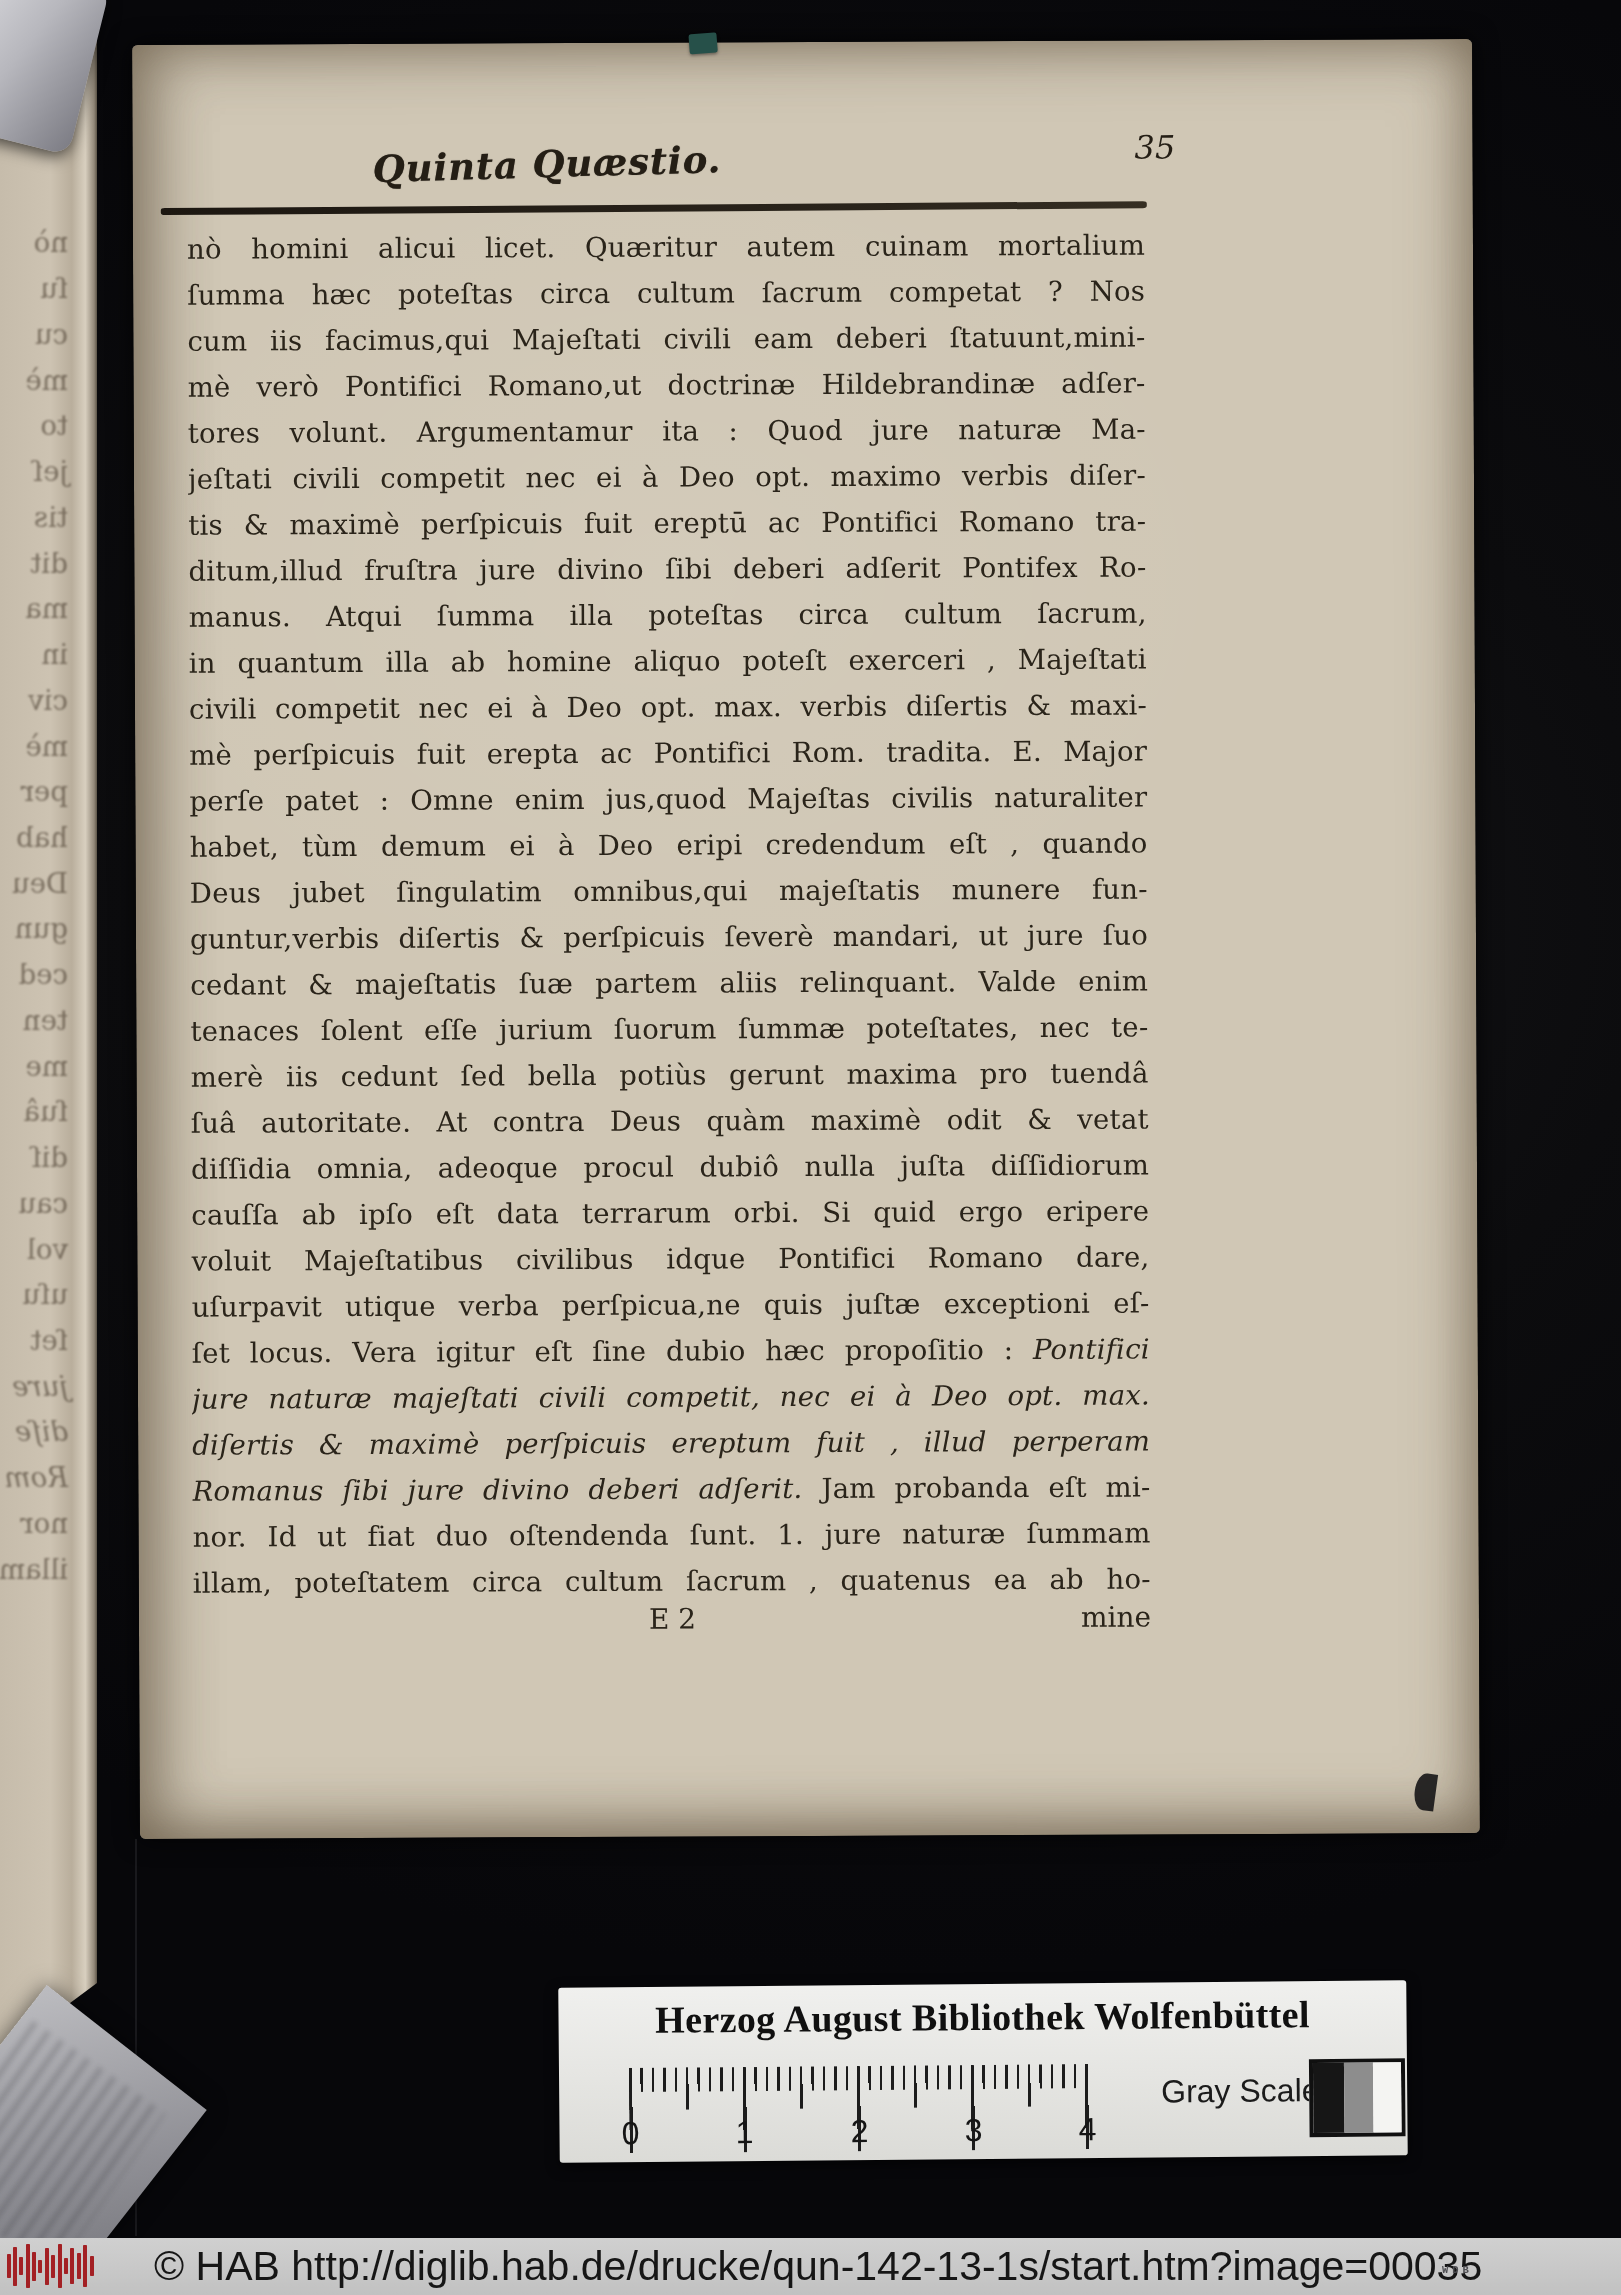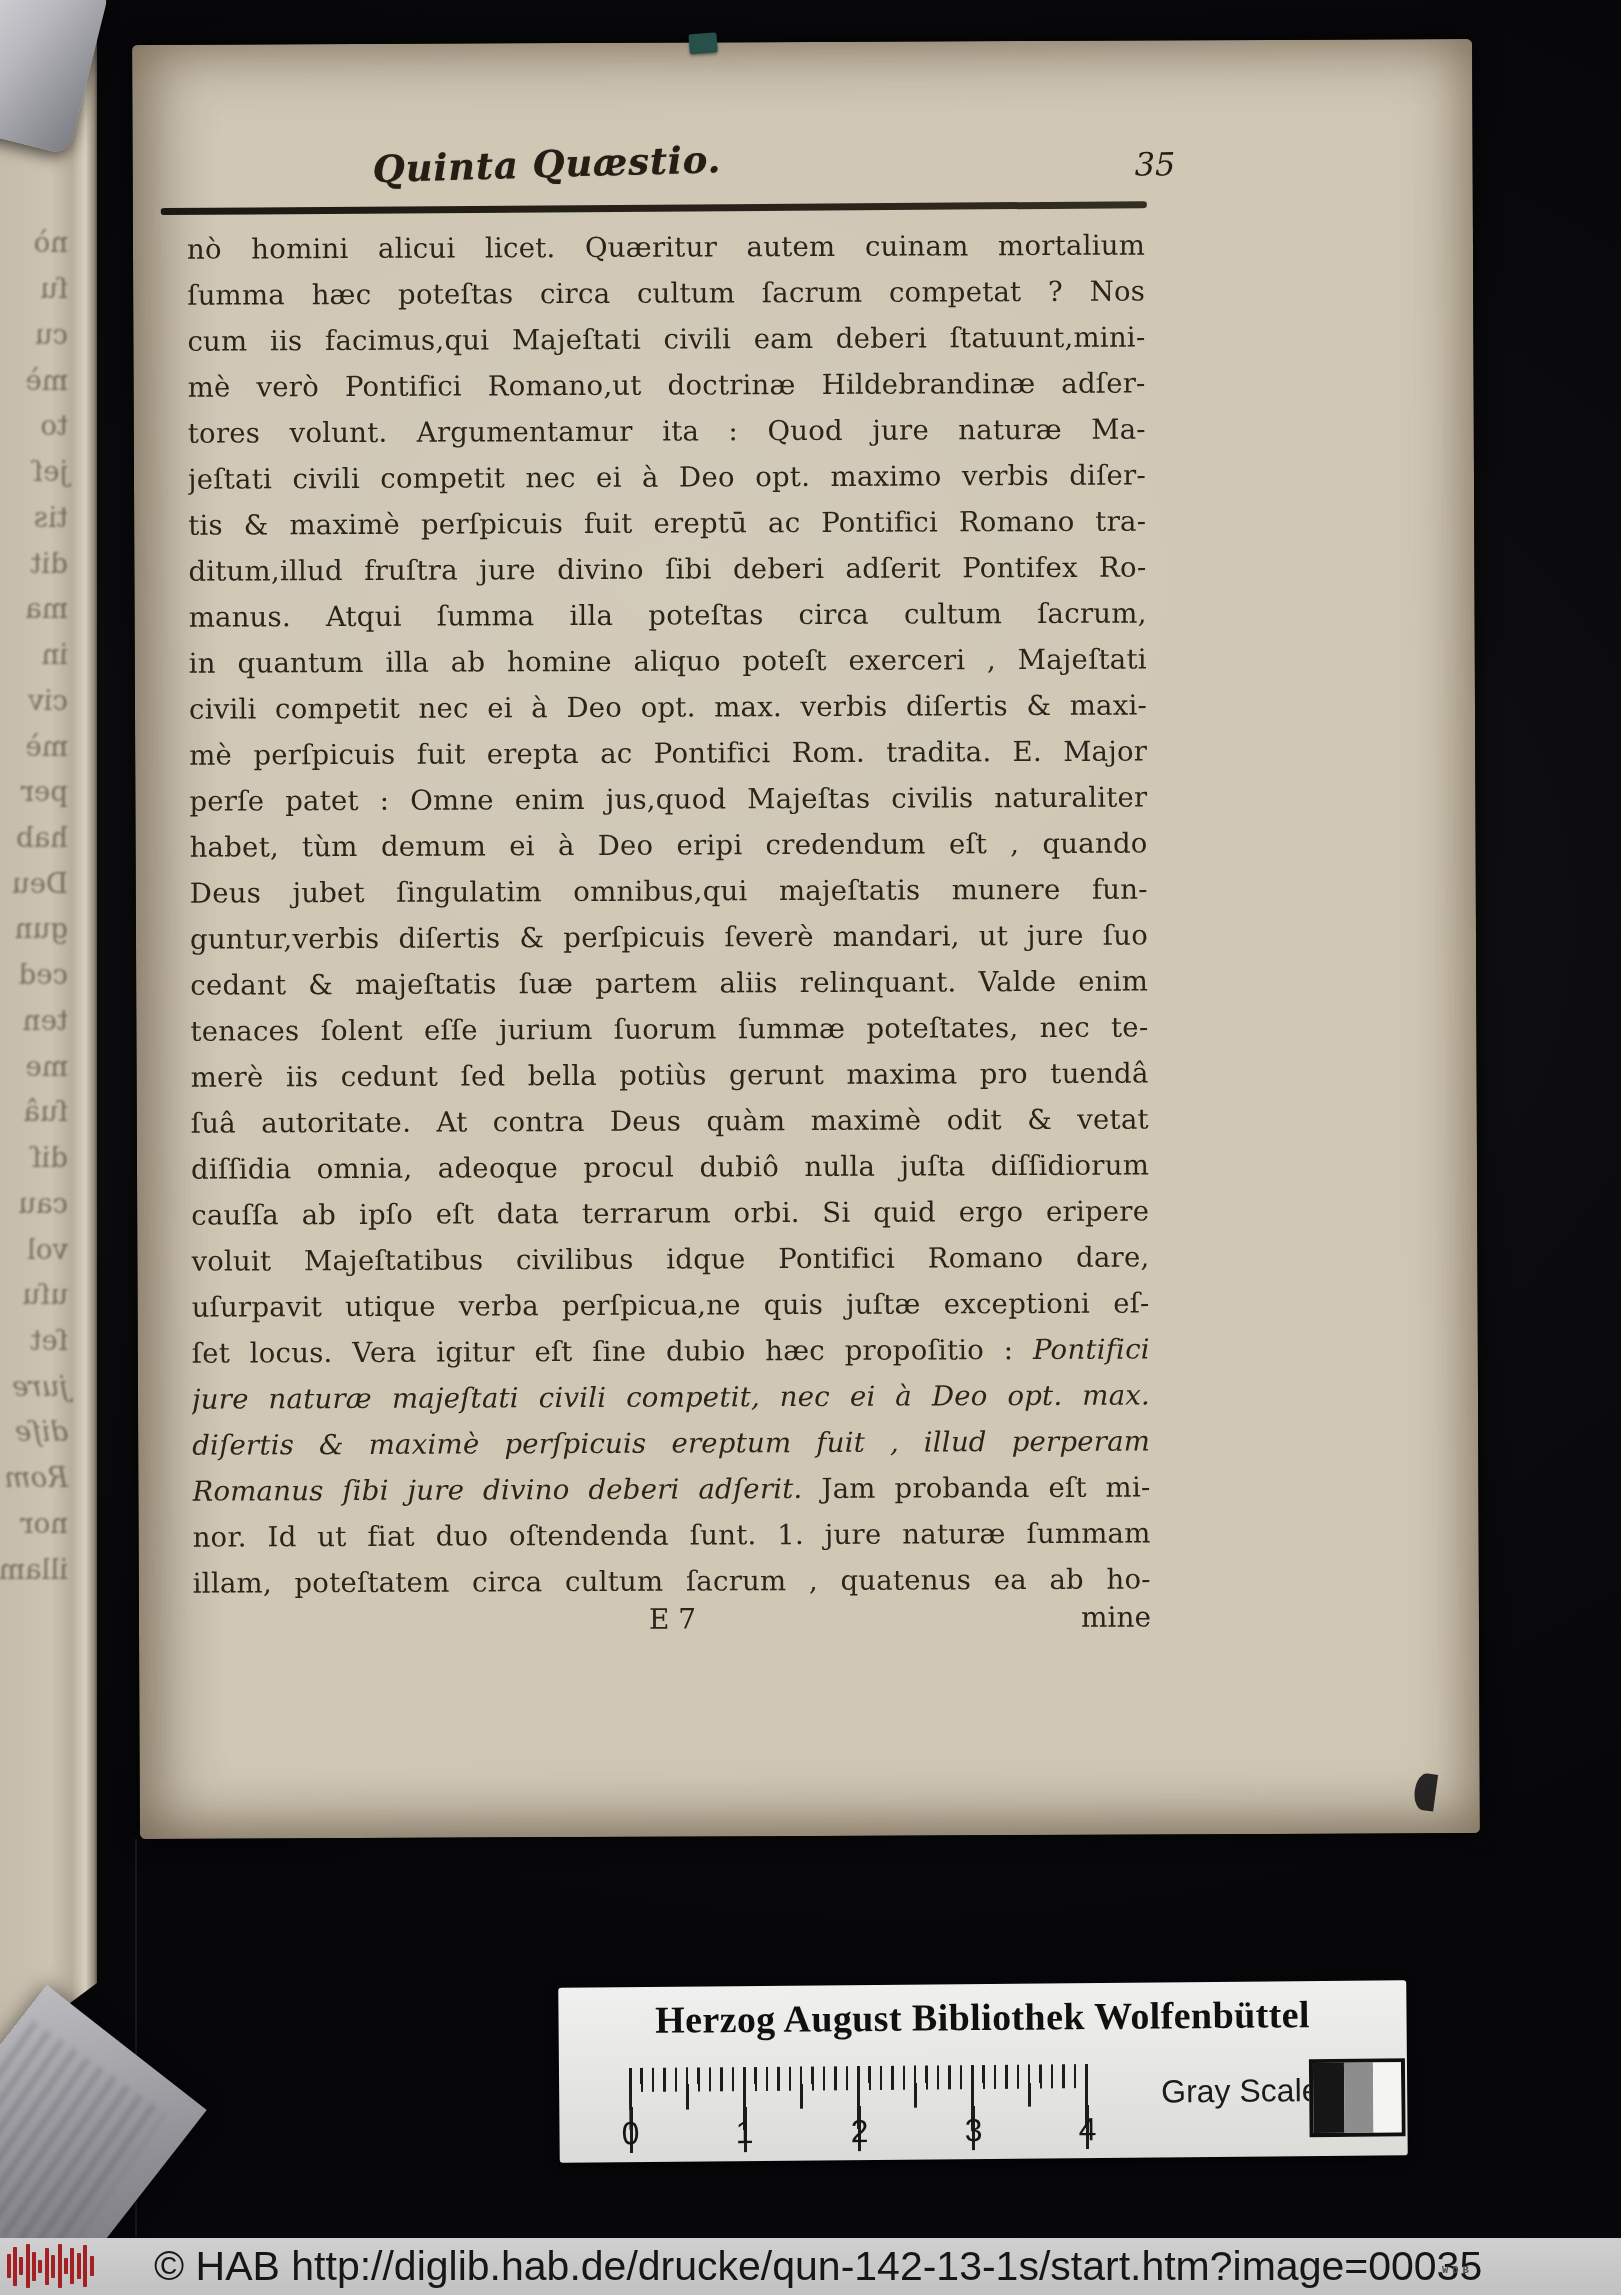--- a/index.html
+++ b/index.html
@@ -41,21 +41,21 @@
   }
   .bookmark{
     position:absolute;left:557px;top:-9px;width:27.6px;height:19.5px;border-radius:2.4px;
     background:#265049;transform:rotate(-4deg);box-shadow:0 1.6px 3.2px rgba(0,0,0,.4);
   }
   .header-title{
     position:absolute;left:240px;top:99px;font-size:37px;font-style:italic;font-weight:bold;
     color:#241e15;letter-spacing:0.8px;transform:rotate(-1.4deg);
     text-shadow:0 0 0.8px rgba(30,24,16,.6);
   }
-  .page-number{position:absolute;left:1002px;top:105px;font-size:32px;font-style:italic;color:#241e15;}
+  .page-number{position:absolute;left:1002px;top:88px;font-size:32px;font-style:italic;color:#241e15;}
   .rule{
     position:absolute;left:27.6px;top:162px;width:986px;height:6.5px;border-radius:4px/2.4px;
     background:linear-gradient(90deg,#1c1711,#2a241b 70%,#352e22);transform:rotate(-0.15deg);
   }
   .body-text{position:absolute;left:54px;top:182px;width:958px;}
   .line{
     height:46px;line-height:46px;font-size:27.6px;overflow:hidden;
     text-align:justify;text-align-last:justify;word-spacing:1.6px;letter-spacing:0.2px;
   }
   .line .it{font-style:italic;}
@@ -218,21 +218,21 @@
         <div class="line"><span>voluit Majeſtatibus civilibus idque Pontifici Romano dare,</span></div>
         <div class="line"><span>uſurpavit utique verba perſpicua,ne quis juſtæ exceptioni eſ-</span></div>
         <div class="line"><span>ſet locus.  Vera igitur eſt ſine dubio hæc propoſitio : </span><span class="it">Pontifici</span></div>
         <div class="line"><span class="it">jure naturæ majeſtati civili competit, nec ei à Deo opt. max. verbis</span></div>
         <div class="line"><span class="it">diſertis &amp; maximè perſpicuis ereptum fuit , illud perperam Pontifex</span></div>
         <div class="line"><span class="it">Romanus ſibi jure divino deberi adſerit.      </span><span>Jam probanda eſt mi-</span></div>
         <div class="line"><span>nor.   Id ut fiat duo oſtendenda ſunt. 1. jure naturæ ſummam</span></div>
         <div class="line"><span>illam, poteſtatem circa cultum ſacrum ,  quatenus ea ab ho-</span></div>
       </div>
     <div class="sig-row">
-      <span class="sig-mark">E 7</span>
+      <span class="sig-mark">E 2</span>
       <span class="catchword">mine</span>
     </div>
     <div class="notch"></div>
   </div>
 
   <div class="seam"></div>
 
   <div class="card">
     <div class="card-title">Herzog August Bibliothek Wolfenbüttel</div>
     <div class="ruler-ticks"></div>

